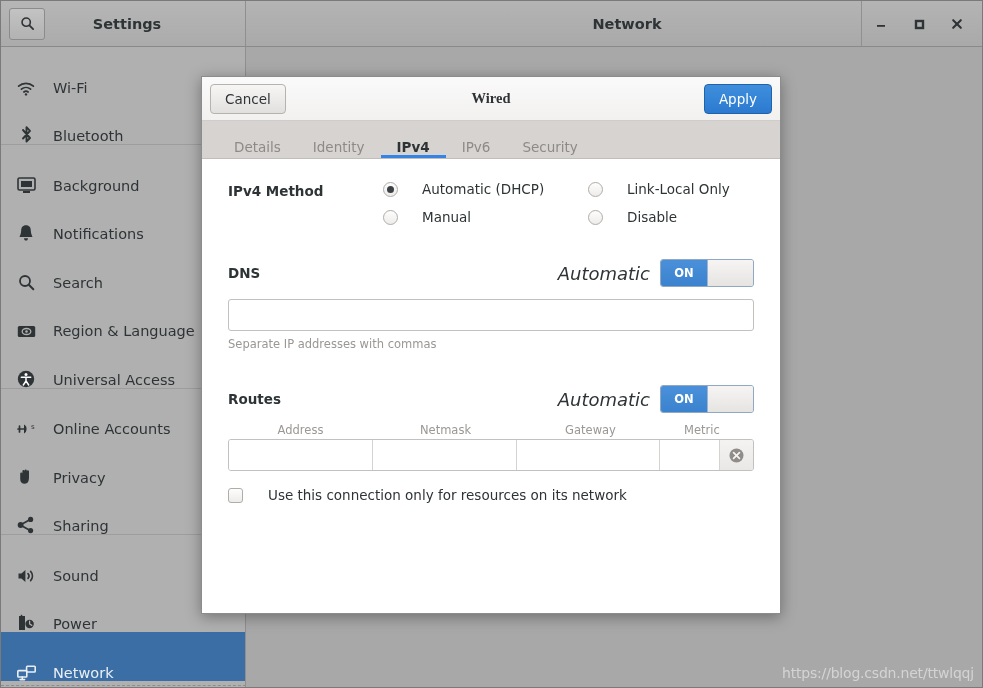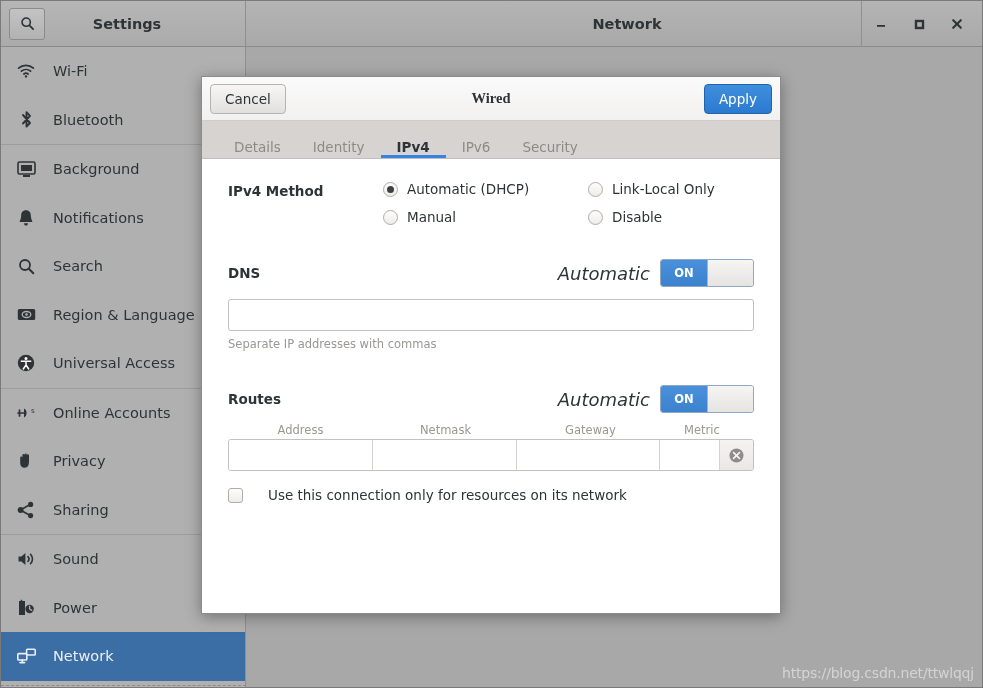--- a/index.html
+++ b/index.html
@@ -63,21 +63,21 @@
   
   .body-row { flex: 1; display: flex; min-height: 0; }
 
   .sidebar {
     width: 245px; min-width: 245px;
     background: #b0b0b0;
     border-right: 1px solid #8f8f8f;
     overflow: hidden; position: relative;
   }
   .side-item {
-    height: 48.5px; display: flex; align-items: center;
+    height: 48.5px; display: flex; align-items: flex-end;
     padding-left: 14px; gap: 16px; cursor: pointer;
     color: #2e3436; font-size: 14.5px;
   }
   .side-item.sel { background: #3b6ea5; color: #e9eef3; }
   .side-icon {
     width: 22px; min-width: 22px; display: flex;
     align-items: center; justify-content: center;
   }
   .side-sep { height: 1px; background: #9d9d9d; margin: 0; }
 
@@ -169,21 +169,21 @@
 
   
   .method-row { display: flex; align-items: flex-start; }
   .method-label { width: 155px; min-width: 155px; padding-top: 2px; }
   .method-grid {
     flex: 1; display: grid;
     grid-template-columns: 205px 1fr;
     row-gap: 12px;
   }
   .radio-item {
-    display: flex; align-items: flex-end; gap: 9px;
+    display: flex; align-items: flex-end; gap: 24px;
     font-size: 13.5px; color: #2e3436; cursor: pointer;
   }
   .radio {
     width: 15px; height: 15px; min-width: 15px; border-radius: 50%;
     background: linear-gradient(to bottom, #fdfdfd, #eeecea);
     border: 1px solid #b0aca8;
     display: flex; align-items: center; justify-content: center;
   }
   .radio.on::after {
     content: ""; width: 7px; height: 7px; border-radius: 50%;

